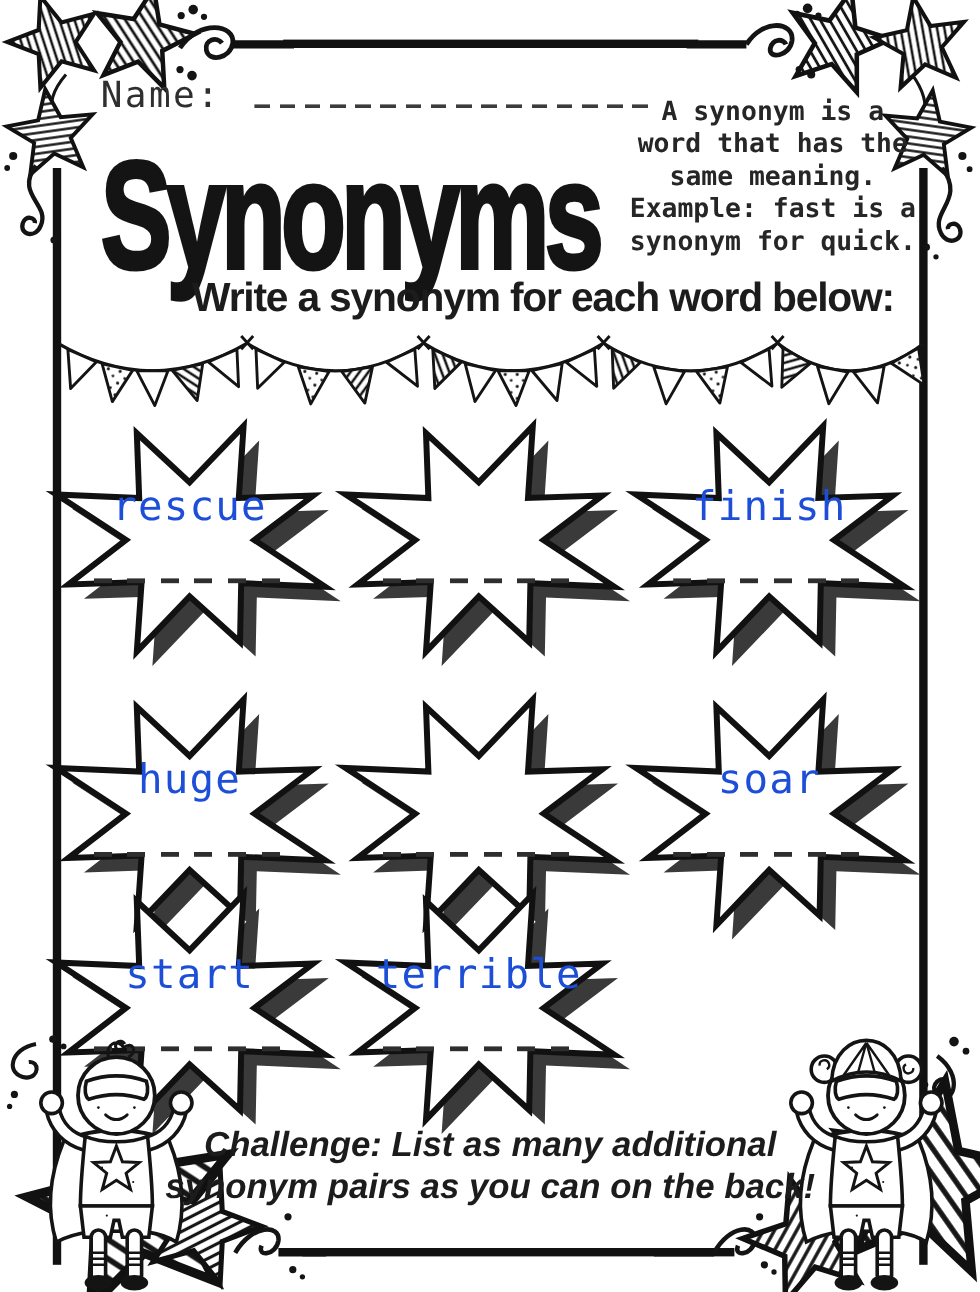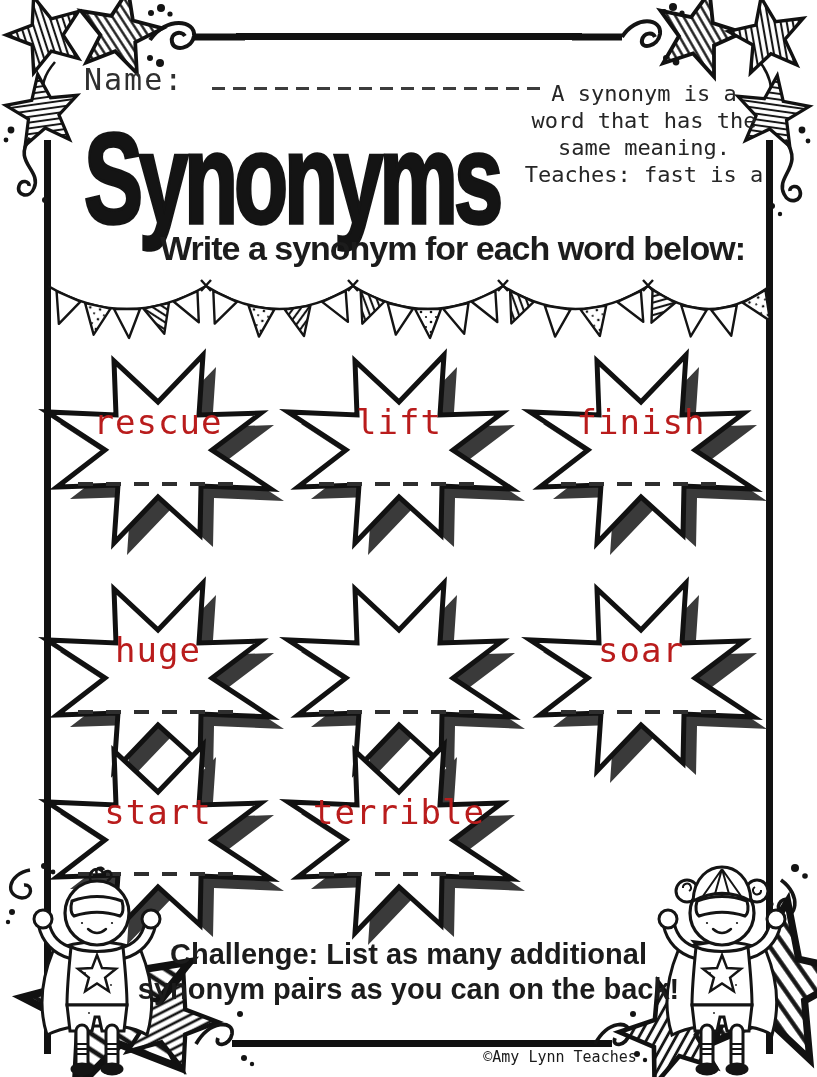--- a/index.html
+++ b/index.html
@@ -9,37 +9,37 @@
   .bar-top{left:236px;top:33px;width:346px;height:7px;}
   .bar-bottom{left:252px;top:1040px;width:360px;height:7px;}
   .bar-left{left:44px;top:140px;width:7px;height:914px;}
   .bar-right{left:766px;top:140px;width:7px;height:914px;}
   .mono{font-family:"DejaVu Sans Mono",monospace;}
   .name-row{position:absolute;left:84px;top:62px;display:flex;align-items:flex-end;gap:16px;}
   .name-label{font-size:30px;color:#2f2f2f;letter-spacing:2px;}
   .name-line{display:inline-block;width:332px;height:3px;margin:0 0 7px 12px;
      background:repeating-linear-gradient(90deg,#3c3c3c 0 13px,transparent 13px 21px);}
   .definition{position:absolute;left:518px;top:80px;width:252px;text-align:center;
-     font-size:22px;line-height:27px;color:#262626;letter-spacing:0px;}
+     font-size:22px;line-height:27px;color:#262626;letter-spacing:0px;font-weight:bold;}
   .title{position:absolute;left:84px;top:116px;font-size:108px;line-height:1;
      font-weight:bold;color:#141414;-webkit-text-stroke:3px #141414;letter-spacing:-5px;
      transform:scale(.82,1.18);transform-origin:left top;white-space:nowrap;}
   .instruction{position:absolute;left:0;top:229px;width:745px;text-align:right;
      font-size:34px;font-weight:bold;color:#1c1c1c;letter-spacing:-1px;}
   .bunting{position:absolute;left:48px;top:278px;}
   .cell{position:absolute;width:260px;height:234px;}
   .c0{left:28px}.c1{left:269px}.c2{left:511px}
   .r0{top:340px}.r1{top:568px}.r2{top:730px}
   .cell svg{position:absolute;left:0;top:0;}
   .word{position:absolute;left:0;top:62px;width:260px;text-align:center;
-     font-size:34px;color:#b91c1c;letter-spacing:1px;font-family:"DejaVu Sans Mono",monospace;}
+     font-size:34px;color:#1d4ed8;letter-spacing:1px;font-family:"DejaVu Sans Mono",monospace;}
   .answer-line{position:absolute;left:50px;top:142px;width:160px;height:4px;
      background:repeating-linear-gradient(90deg,#2e2e2e 0 15px,transparent 15px 28px);}
   .challenge{position:absolute;left:0;width:817px;text-align:center;font-weight:bold;
-     font-size:29px;color:#1c1c1c;letter-spacing:0;}
+     font-size:29px;color:#1c1c1c;letter-spacing:0;font-style:italic;}
   .ch1{top:938px}.ch2{top:973px}
   .credit{position:absolute;left:420px;top:1048px;width:280px;text-align:center;
      font-size:15px;color:#1a1a1a;font-family:"DejaVu Sans Mono",monospace;}
   .deco{position:absolute;}
 </style>
 </head>
 <body>
 
 <div class="page">
 
@@ -154,21 +154,20 @@
     <svg width="260" height="220" viewBox="0 0 260 220">
         <use href="#burst"></use>
       </svg>
     <div class="word">rescue</div>
     <div class="answer-line"></div>
   </div>
   <div class="cell c1 r0">
     <svg width="260" height="220" viewBox="0 0 260 220">
         <use href="#burst"></use>
       </svg>
-    <div class="word">lift</div>
     <div class="answer-line"></div>
   </div>
   <div class="cell c2 r0">
     <svg width="260" height="220" viewBox="0 0 260 220">
         <use href="#burst"></use>
       </svg>
     <div class="word">finish</div>
     <div class="answer-line"></div>
   </div>
   <div class="cell c0 r1">
@@ -296,22 +295,22 @@
   </svg>
 
   <div class="name-row">
     <span class="name-label mono">Name:</span>
     <span class="name-line"></span>
   </div>
   <div class="definition mono">
     <div>A synonym is a</div>
     <div>word that has the</div>
     <div>same meaning.</div>
-    <div>Teaches: fast is a</div>
+    <div>Example: fast is a</div>
+    <div>synonym for quick.</div>
   </div>
   <div class="title">Synonyms</div>
   <div class="instruction">Write a synonym for each word below:</div>
 
   <div class="challenge ch1">Challenge: List as many additional</div>
   <div class="challenge ch2">synonym pairs as you can on the back!</div>
-  <div class="credit">©Amy Lynn Teaches</div>
 
 </div>
 
 </body></html>

